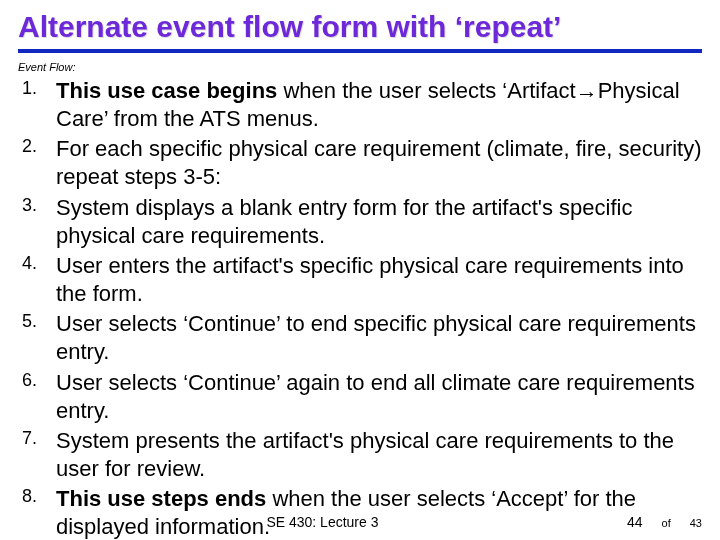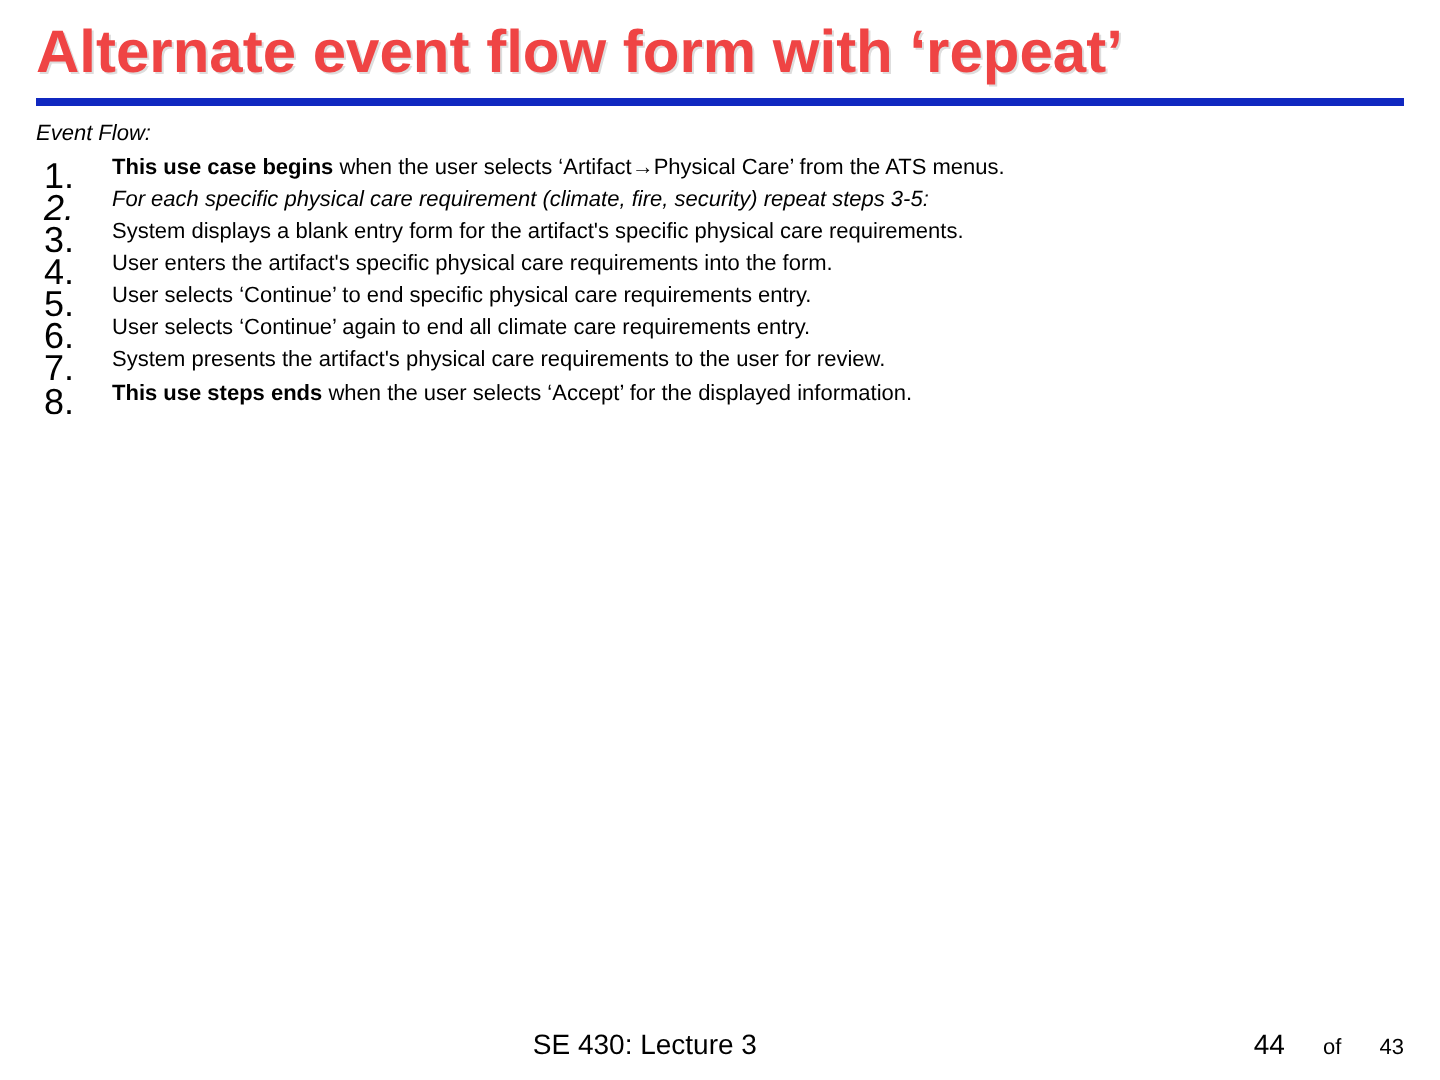--- a/index.html
+++ b/index.html
@@ -7,21 +7,21 @@
   body {
     font-family: Arial, Helvetica, sans-serif;
     background: #ffffff;
     color: #000;
     position: relative;
     padding: 10px 18px 0 18px;
   }
   .title {
     font-size: 30px;
     font-weight: bold;
-    color: #ef4444;
+    color: #6d28d9;
     text-shadow: 1px 1px 0 #ddd;
     letter-spacing: 0px;
     margin-bottom: 6px;
     line-height: 1.1;
   }
   .rule {
     border: none;
     border-top: 4px solid #1028c0;
     margin-bottom: 8px;
   }
@@ -30,36 +30,36 @@
     font-size: 11px;
     margin-bottom: 4px;
   }
   ol.flow {
     list-style: none;
     counter-reset: item;
     padding-left: 0;
   }
   ol.flow li {
     counter-increment: item;
-    font-size: 11px;
+    font-size: 22px;
     line-height: 1.28;
     padding-left: 38px;
     position: relative;
     margin-bottom: 2px;
   }
   ol.flow li::before {
     content: counter(item) ".";
     position: absolute;
     left: 4px;
     top: 0;
     font-size: 18px;
     font-weight: normal;
   }
   ol.flow li .lead { font-weight: bold; }
-  ol.flow li.italic { font-style: italic; }
+  ol.flow li.italic { }
   .footer {
     position: absolute;
     bottom: 10px;
     left: 18px;
     right: 18px;
     display: flex;
     justify-content: space-between;
     align-items: flex-end;
     font-size: 14px;
   }

